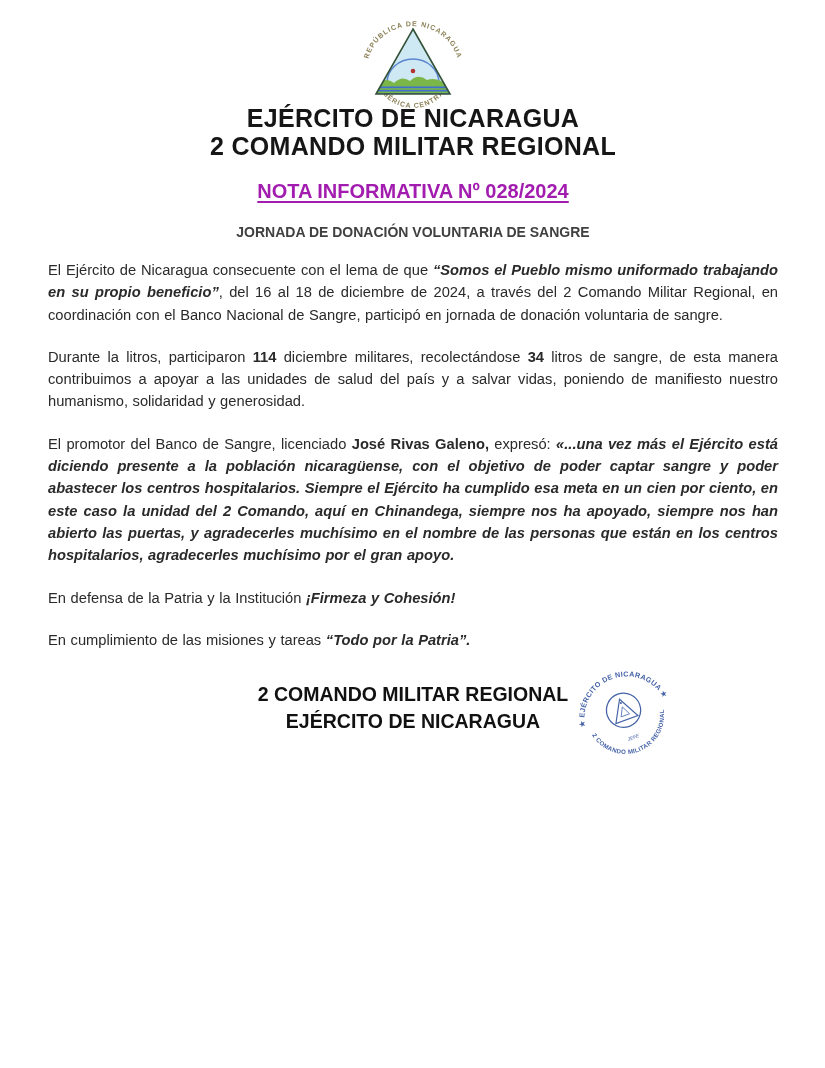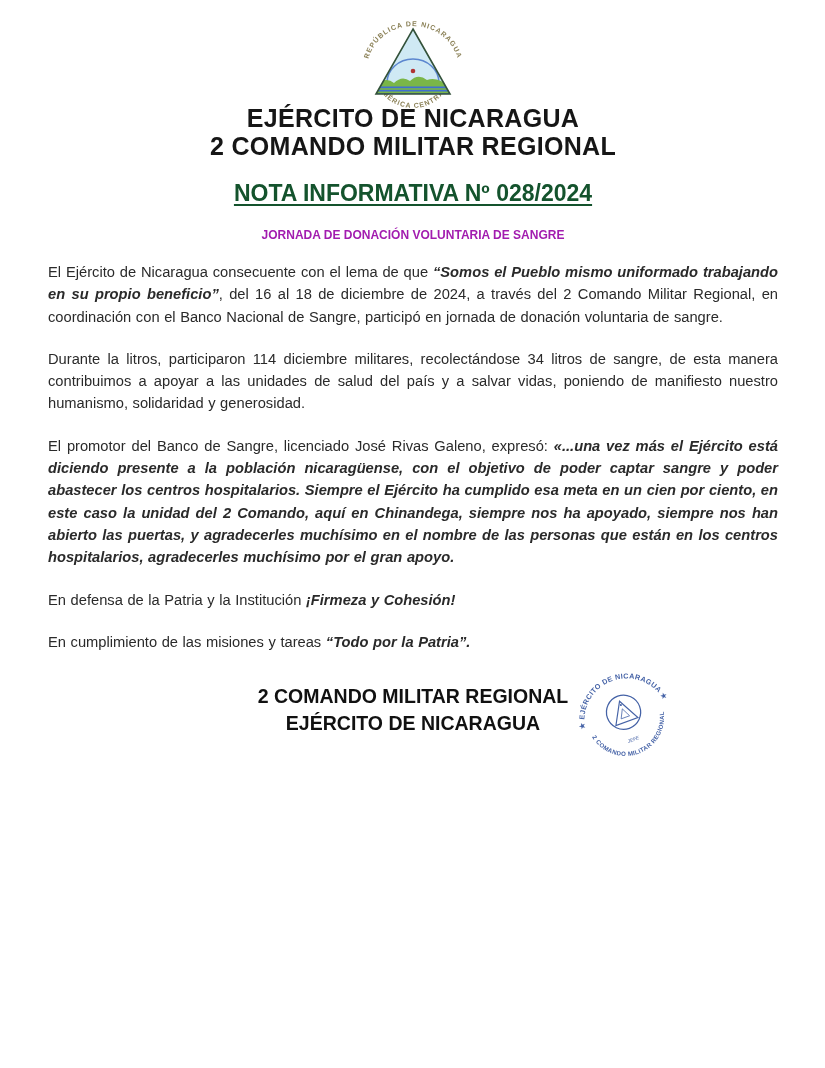--- a/index.html
+++ b/index.html
@@ -7,31 +7,31 @@
     width:825px;height:1068px;background:#ffffff;position:relative;overflow:hidden;
     font-family:"Liberation Sans", sans-serif;color:#2a2a2a;margin:0 auto;
   }
   .content{padding:12px 47px 0 48px;}
   .crest{display:block;margin:0 auto;}
   .title{
     text-align:center;font-size:25px;line-height:28px;font-weight:bold;
     color:#161616;margin:-8px 0 0 0;letter-spacing:0.3px;
   }
   .note-title{
-    text-align:center;font-size:23px;font-weight:bold;color:#14532d;
+    text-align:center;font-size:20px;font-weight:bold;color:#a21caf;
     margin:20px 0 0 0;text-decoration:underline;text-underline-offset:3px;
     -webkit-text-decoration-thickness:2px;text-decoration-thickness:2px;
   }
-  .subject{text-align:center;font-size:12px;font-weight:bold;color:#a21caf;margin:21px 0 0 0;}
+  .subject{text-align:center;font-size:14px;font-weight:bold;color:#404040;margin:21px 0 0 0;}
   .body-text{margin-top:19px;}
   .para{
     font-size:14.7px;line-height:22.3px;text-align:justify;margin:0 0 20px 0;
     color:#2a2a2a;word-spacing:0.5px;
   }
-  .para .b{font-weight:normal;}
+  .para .b{font-weight:bold;}
   .para .bi{font-weight:bold;font-style:italic;}
   .footer{position:relative;margin-top:30px;}
   .sign{text-align:center;font-weight:bold;font-size:19.5px;line-height:27px;color:#111111;}
   .seal{position:absolute;left:524px;top:-18px;opacity:0.92;}
 </style>
 </head>
 <body>
 
 <div class="page">
   <div class="content">

